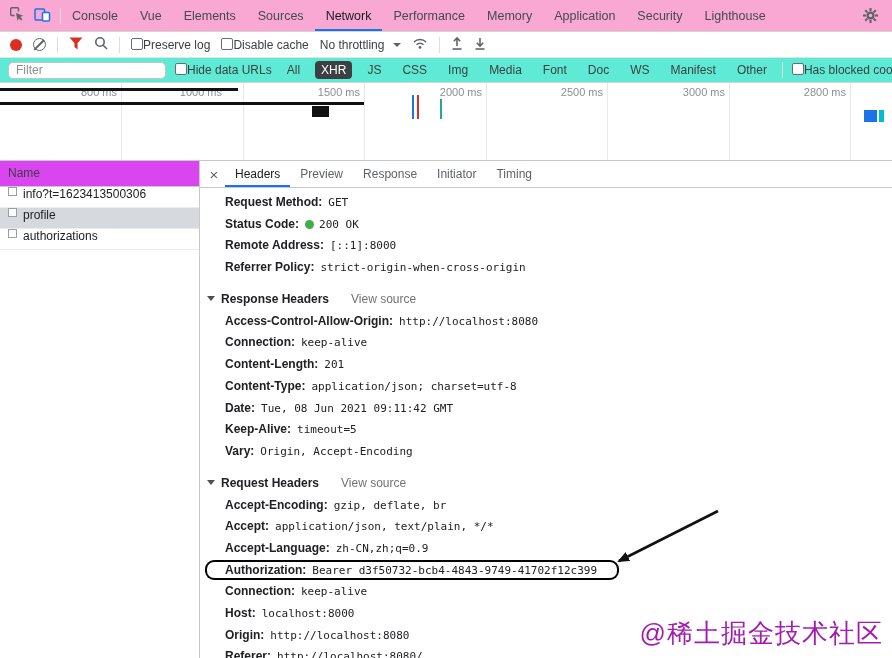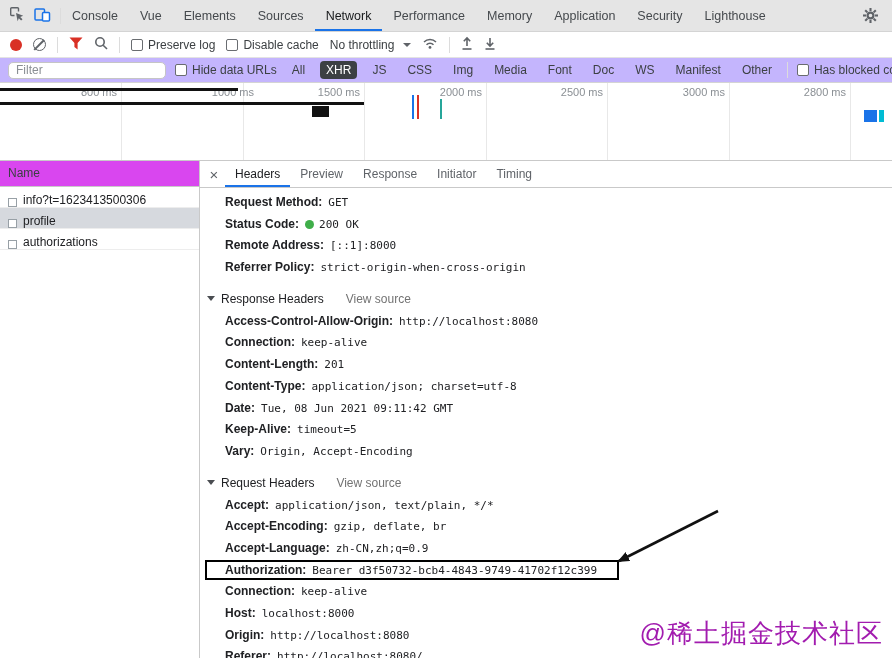--- a/index.html
+++ b/index.html
@@ -1,76 +1,76 @@
 <!DOCTYPE html>
 <html><head>
 <meta charset="utf-8">
 <style>
   *{box-sizing:border-box;margin:0;padding:0}
   html,body{width:892px;height:658px;overflow:hidden;background:#fff;
     font-family:"Liberation Sans",sans-serif;font-size:12px;color:#333}
   .vsep{width:1px;height:16px;background:#dcdcdc;flex:none}
 
   
-  .tabbar{position:absolute;top:0;left:0;width:892px;height:32px;background:#e5e5e5;
+  .tabbar{position:absolute;top:0;left:0;width:892px;height:32px;background:#f9a8d4;
     border-bottom:1px solid #d4d4d4;display:flex;align-items:stretch}
   .tabbar-icons{display:flex;align-items:center;gap:9px;padding:0 9px}
   .tab{display:flex;align-items:center;padding:0 11px;color:#45494d;font-size:12.5px;white-space:nowrap}
   .tab.active{color:#181a1c;box-shadow:inset 0 -2px 0 #1a73e8}
   .gear-wrap{margin-left:auto;display:flex;align-items:center;padding:0 14px}
 
   
   .nettools{position:absolute;top:32px;left:0;width:892px;height:26px;background:#fff;
     border-bottom:1px solid #e3e3e3;display:flex;align-items:center;gap:11px;padding:0 10px}
   .rec{width:12px;height:12px;border-radius:50%;background:#d93025;flex:none}
   .icon-clear{width:13px;height:13px;border:1.5px solid #5f6368;border-radius:50%;position:relative;flex:none}
   .icon-clear::after{content:"";position:absolute;left:-2px;top:4.5px;width:14px;height:1.5px;background:#5f6368;transform:rotate(-45deg)}
-  .check-item{display:flex;align-items:center;gap:5px;white-space:nowrap;color:#3c4043}
+  .check-item{display:flex;white-space:nowrap;color:#3c4043}
   .cb{width:12px;height:12px;border:1.5px solid #696c70;border-radius:2px;background:#fff;flex:none}
   .throttle{display:flex;align-items:center;gap:9px;color:#3c4043;white-space:nowrap}
   .caret{width:0;height:0;border-left:4px solid transparent;border-right:4px solid transparent;border-top:4.5px solid #5f6368}
 
   
-  .filterbar{position:absolute;top:58px;left:0;width:892px;height:25px;background:#c4b5fd;
+  .filterbar{position:absolute;top:58px;left:0;width:892px;height:25px;background:#5eead4;
     border-bottom:1px solid #d4d4d4;display:flex;align-items:center;gap:9px;padding:0 8px;overflow:hidden}
   .filter-input{width:158px;height:17px;border:1px solid #c5c5c5;border-radius:5px;padding:0 7px;
     font-family:"Liberation Sans",sans-serif;font-size:12px;color:#333;outline:none}
   .filter-input::placeholder{color:#8a8f94}
   .ftype{padding:2px 6px;border-radius:4px;color:#3c4043;white-space:nowrap}
   .ftype.active{background:#3c4043;color:#fff}
 
   
   .overview{position:absolute;top:83px;left:0;width:892px;height:78px;background:#fff;border-bottom:1px solid #c9c9c9}
   .gridline{position:absolute;top:0;bottom:0;width:1px;background:#e8e8e8}
   .time-label{position:absolute;top:3px;width:60px;text-align:right;font-size:11px;color:#8a8f94;white-space:nowrap}
   .ovbar{position:absolute;background:#111}
 
   
   .request-panel{position:absolute;top:161px;left:0;width:200px;height:497px;background:#fff;border-right:1px solid #c9c9c9}
   .colheader{height:26px;line-height:25px;padding-left:8px;background:#d946ef;border-bottom:1px solid #c9c9c9;color:#3c4043}
-  .req-row{height:21px;display:flex;align-items:flex-end;gap:6px;padding-left:8px;border-bottom:1px solid #ededed;color:#202124;white-space:nowrap;overflow:hidden}
+  .req-row{height:21px;display:flex;align-items:flex-start;gap:6px;padding-left:8px;border-bottom:1px solid #ededed;color:#202124;white-space:nowrap;overflow:hidden}
   .req-row.selected{background:#d6d9de}
   .doc-ic{width:9px;height:9px;border:1px solid #98a0a6;background:#fff;flex:none}
 
   
   .detail-panel{position:absolute;top:161px;left:200px;width:692px;height:497px;background:#fff;display:flex;flex-direction:column}
   .detail-tabs{height:27px;flex:none;border-bottom:1px solid #c9c9c9;display:flex;align-items:stretch;padding-left:3px}
   .close-x{width:22px;display:flex;align-items:center;justify-content:center;font-size:15px;color:#5f6368}
   .dtab{display:flex;align-items:center;padding:0 10px;color:#5f6368;white-space:nowrap}
   .dtab.active{color:#202124;box-shadow:inset 0 -2px 0 #1a73e8}
   .headers-content{flex:1;overflow:hidden;padding-top:4px}
   .hrow{height:21.7px;line-height:21.7px;padding-left:25px;white-space:nowrap}
   .hname{font-weight:700;color:#202124;margin-right:6px}
   .hvalue{font-family:"DejaVu Sans Mono",monospace;font-size:11px;color:#202124}
   .status-dot{display:inline-block;width:9px;height:9px;border-radius:50%;background:#3fae49;margin-right:5px;vertical-align:-1px}
   .section-head{margin-top:8px;height:24px;display:flex;align-items:center;padding-left:7px;gap:6px}
   .tri-down{width:0;height:0;border-left:4px solid transparent;border-right:4px solid transparent;border-top:5px solid #4a4d51}
-  .section-title{font-weight:400;color:#202124}
+  .section-title{font-weight:700;color:#202124}
   .view-source{color:#737373;margin-left:16px}
-  .auth-box{box-shadow:0 0 0 2px #000;border-radius:0;padding:1px 20px 1px 18px;margin-left:-18px}
+  .auth-box{box-shadow:0 0 0 2px #000;border-radius:7px;padding:1px 20px 1px 18px;margin-left:-18px}
 
   .annot-arrow{position:absolute;left:595px;top:498px;pointer-events:none;z-index:5}
   .watermark{position:absolute;right:9px;top:616px;font-size:26px;letter-spacing:1px;color:#a21caf;z-index:4;pointer-events:none;font-family:sans-serif}
 </style>
 </head>
 <body>
 
 <div class="tabbar">
   <div class="tabbar-icons">
     <span>
@@ -191,21 +191,21 @@
 
 <div class="overview">
   <div class="gridline" style="left:121px"></div>
   <div class="gridline" style="left:243px"></div>
   <div class="gridline" style="left:364px"></div>
   <div class="gridline" style="left:486px"></div>
   <div class="gridline" style="left:607px"></div>
   <div class="gridline" style="left:729px"></div>
   <div class="gridline" style="left:850px"></div>
   <div class="time-label" style="left:57px">800 ms</div>
-  <div class="time-label" style="left:194px">1000 ms</div>
+  <div class="time-label" style="left:162px">1000 ms</div>
   <div class="time-label" style="left:300px">1500 ms</div>
   <div class="time-label" style="left:422px">2000 ms</div>
   <div class="time-label" style="left:543px">2500 ms</div>
   <div class="time-label" style="left:665px">3000 ms</div>
   <div class="time-label" style="left:786px">2800 ms</div>
   <div class="ovbar" style="left:0;top:5px;width:238px;height:3px"></div>
   <div class="ovbar" style="left:0;top:19px;width:364px;height:3px"></div>
   <div class="ovbar" style="left:312px;top:23px;width:17px;height:11px"></div>
   <div class="ovbar" style="left:412px;top:12px;width:2px;height:24px;background:#1a73e8"></div>
   <div class="ovbar" style="left:417px;top:12px;width:2px;height:24px;background:#d93025"></div>
@@ -280,24 +280,24 @@
     <div class="hrow">
       <span class="hname">Vary:</span><span class="hvalue">Origin, Accept-Encoding</span>
     </div>
 
     <div class="section-head">
       <span class="tri-down"></span>
       <span class="section-title">Request Headers</span>
       <span class="view-source">View source</span>
     </div>
     <div class="hrow">
+      <span class="hname">Accept-Encoding:</span><span class="hvalue">gzip, deflate, br</span>
+    </div>
+    <div class="hrow">
       <span class="hname">Accept:</span><span class="hvalue">application/json, text/plain, */*</span>
-    </div>
-    <div class="hrow">
-      <span class="hname">Accept-Encoding:</span><span class="hvalue">gzip, deflate, br</span>
     </div>
     <div class="hrow">
       <span class="hname">Accept-Language:</span><span class="hvalue">zh-CN,zh;q=0.9</span>
     </div>
     <div class="hrow">
       <span class="auth-box"><span class="hname">Authorization:</span><span class="hvalue">Bearer d3f50732-bcb4-4843-9749-41702f12c399</span></span>
     </div>
     <div class="hrow">
       <span class="hname">Connection:</span><span class="hvalue">keep-alive</span>
     </div>

